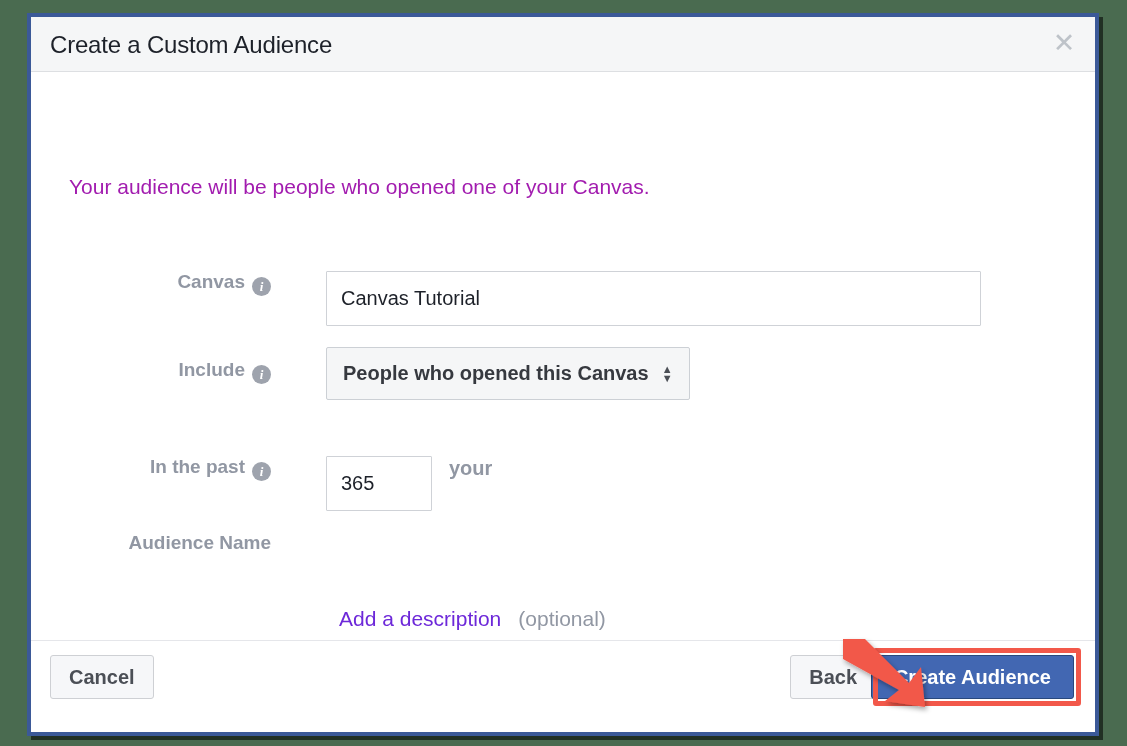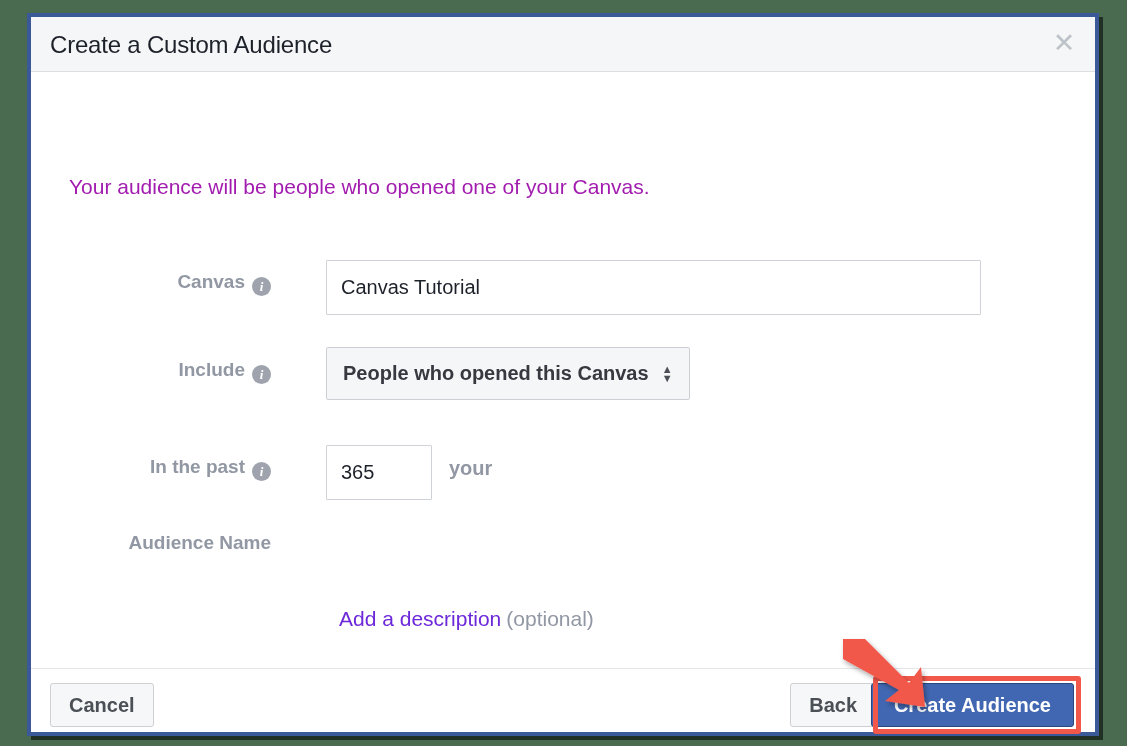--- a/index.html
+++ b/index.html
@@ -96,21 +96,21 @@
     font-weight: bold;
     line-height: 19px;
     text-align: center;
     font-family: "Liberation Serif", serif;
     cursor: pointer;
   }
 
   .text-input {
     position: absolute;
     left: 295px;
-    top: 1px;
+    top: 12px;
     height: 55px;
     padding: 0 14px;
     border: 1px solid #cfd2d7;
     background: #fff;
     font-size: 20px;
     color: #1d2129;
     font-family: "Liberation Sans", sans-serif;
     outline: none;
     border-radius: 1px;
   }
@@ -176,28 +176,28 @@
     left: 308px; top: 535px;
     font-size: 21px;
     white-space: nowrap;
   }
   #desc-link {
     color: #6d28d9;
     cursor: pointer;
   }
   #desc-optional {
     color: #9197a3;
-    margin-left: 5px;
+    margin-left: 17px;
   }
 
   
   #dlg-footer {
     position: absolute;
     left: 0; right: 0; bottom: 0;
-    height: 64px;
+    height: 92px;
     border-top: 1px solid #e5e6ea;
     background: #fff;
   }
   .btn {
     position: absolute;
     top: 14px;
     height: 44px;
     padding: 0 18px;
     font-size: 20px;
     font-weight: bold;

